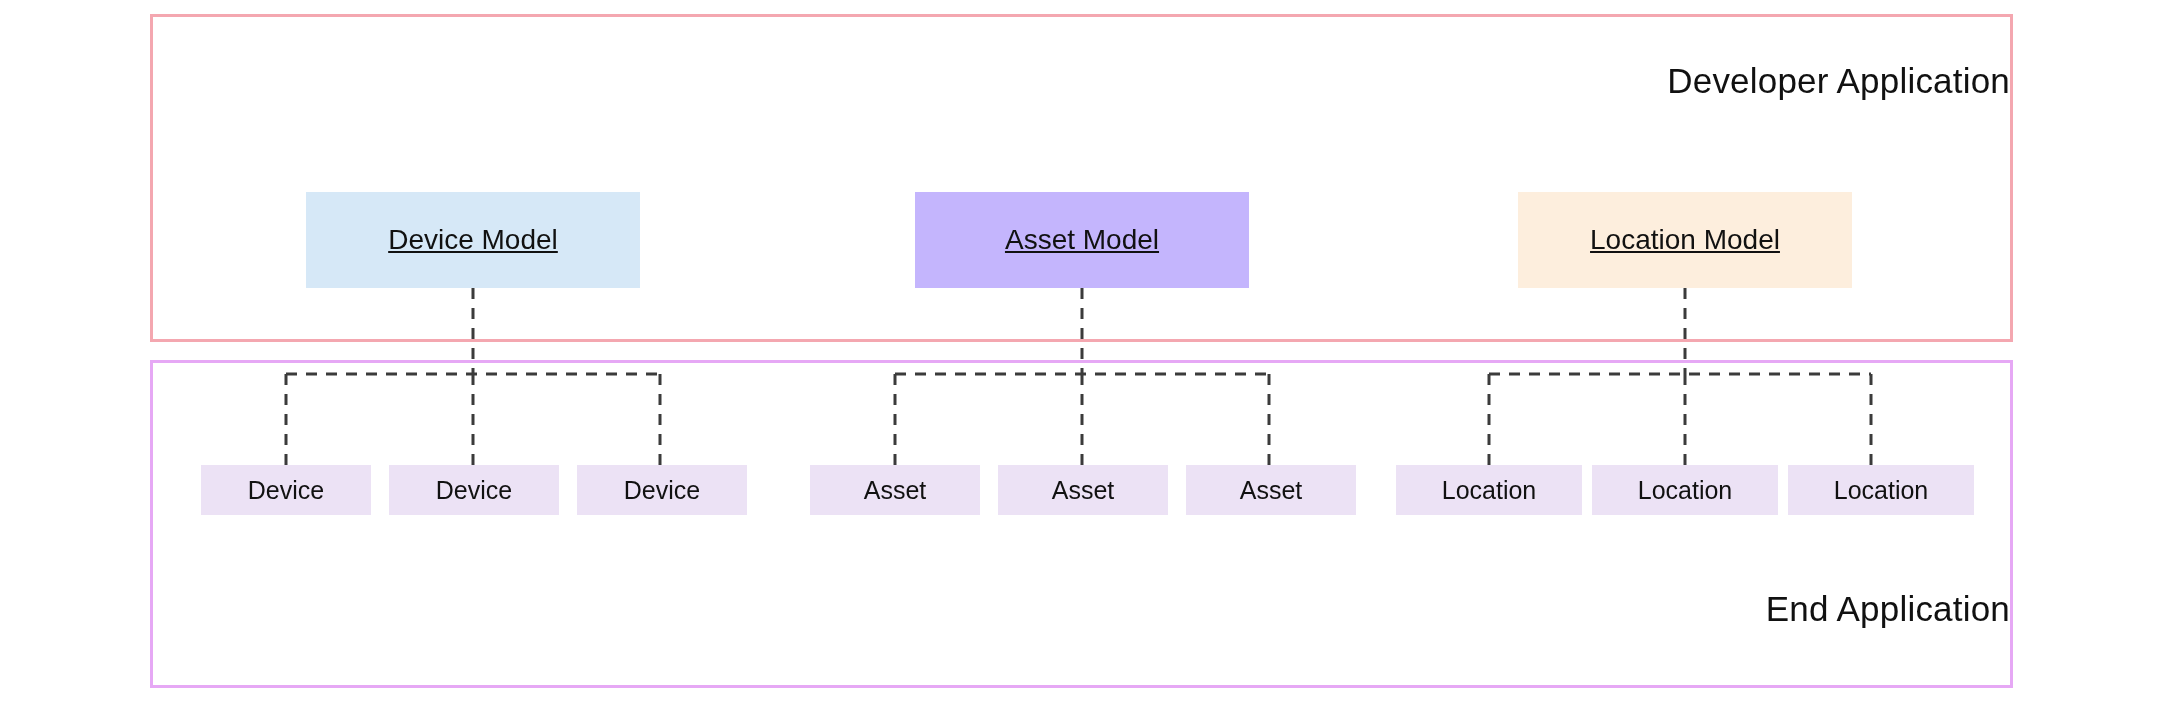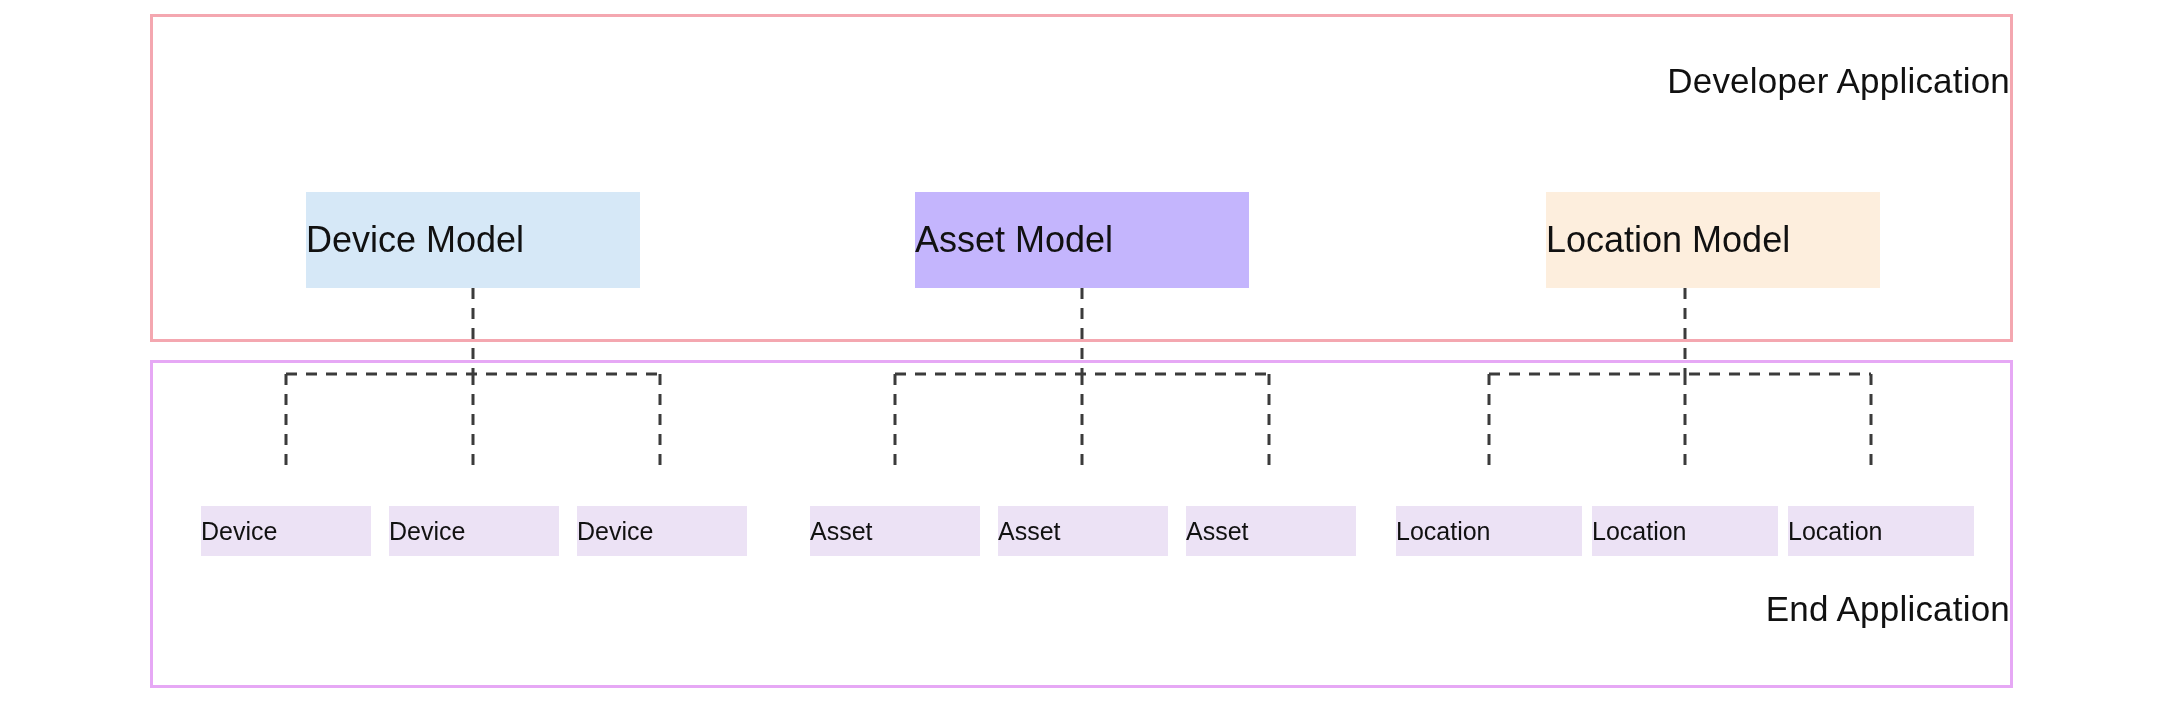--- a/index.html
+++ b/index.html
@@ -56,40 +56,41 @@
   }
   .layer-developer .layer-title { top: 44px; }
   .layer-end .layer-title { top: 226px; }
 
   
   .model-box {
     position: absolute;
     box-sizing: border-box;
     display: flex;
     align-items: center;
-    justify-content: flex-start;
-    font-size: 36px;
+    justify-content: center;
+    font-size: 28px;
     font-weight: 400;
     color: #111111;
     white-space: nowrap;
     border: 0;
+    text-decoration: underline;
   }
 
   
   .leaf-box {
     position: absolute;
     box-sizing: border-box;
     display: flex;
     align-items: center;
+    justify-content: center;
     font-size: 25px;
     font-weight: 400;
     color: #111111;
     white-space: nowrap;
     background: #ece2f5;
-    margin-top: 41px;
   }
 
   
   #connectors {
     position: absolute;
     left: 0;
     top: 0;
     width: 2157px;
     height: 705px;
     pointer-events: none;
@@ -116,21 +117,21 @@
   </div>
 
   <div class="model-box" style="left:306px; top:192px; width:334px; height:96px; background:#d6e8f7;">
     <span>Device Model</span>
   </div>
 
   <div class="model-box" style="left:915px; top:192px; width:334px; height:96px; background:#c4b5fd;">
     <span>Asset Model</span>
   </div>
 
-  <div class="model-box" style="left:1518px; top:192px; width:334px; height:96px; background:#fdeedd;margin-left:28px;">
+  <div class="model-box" style="left:1518px; top:192px; width:334px; height:96px; background:#fdeedd;">
     <span>Location Model</span>
   </div>
 
   <svg id="connectors" viewBox="0 0 2157 705" xmlns="http://www.w3.org/2000/svg">
 
     <path d="M473,288 L473,374"></path>
     <path d="M286,374 L660,374"></path>
     <path d="M286,374 L286,465"></path>
     <path d="M473,374 L473,465"></path>
     <path d="M660,374 L660,465"></path>

